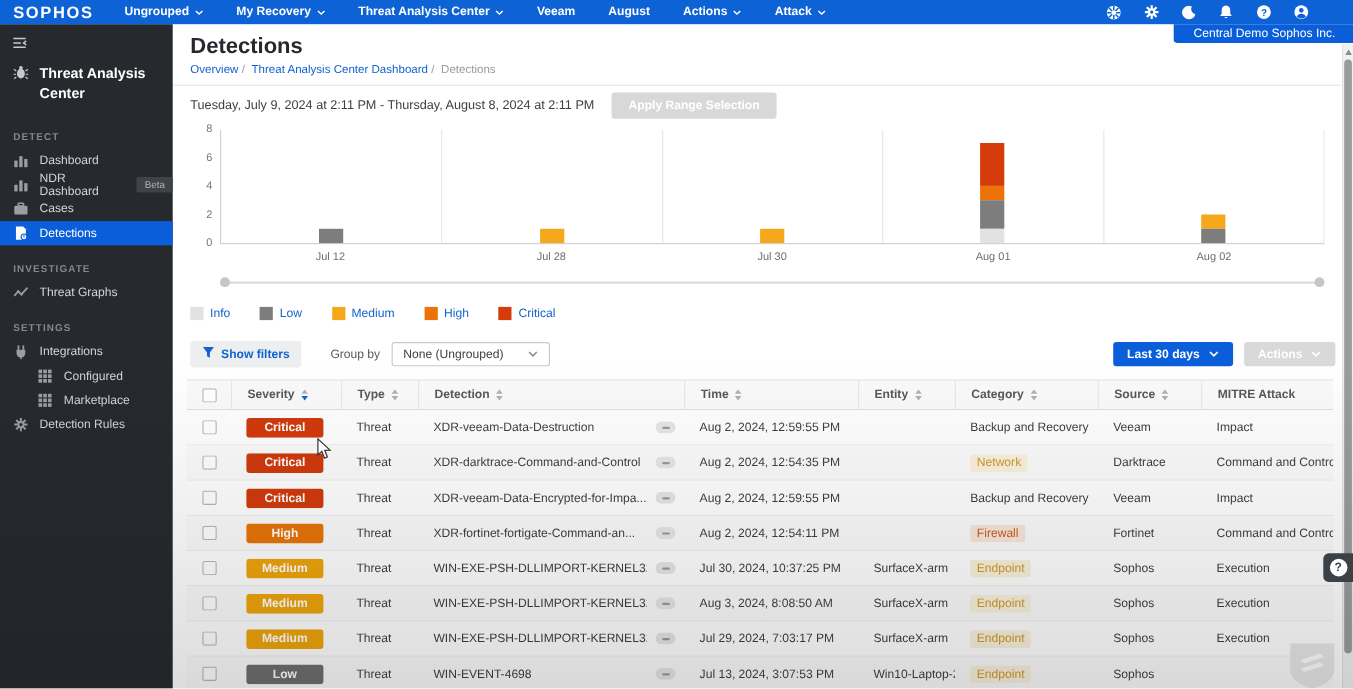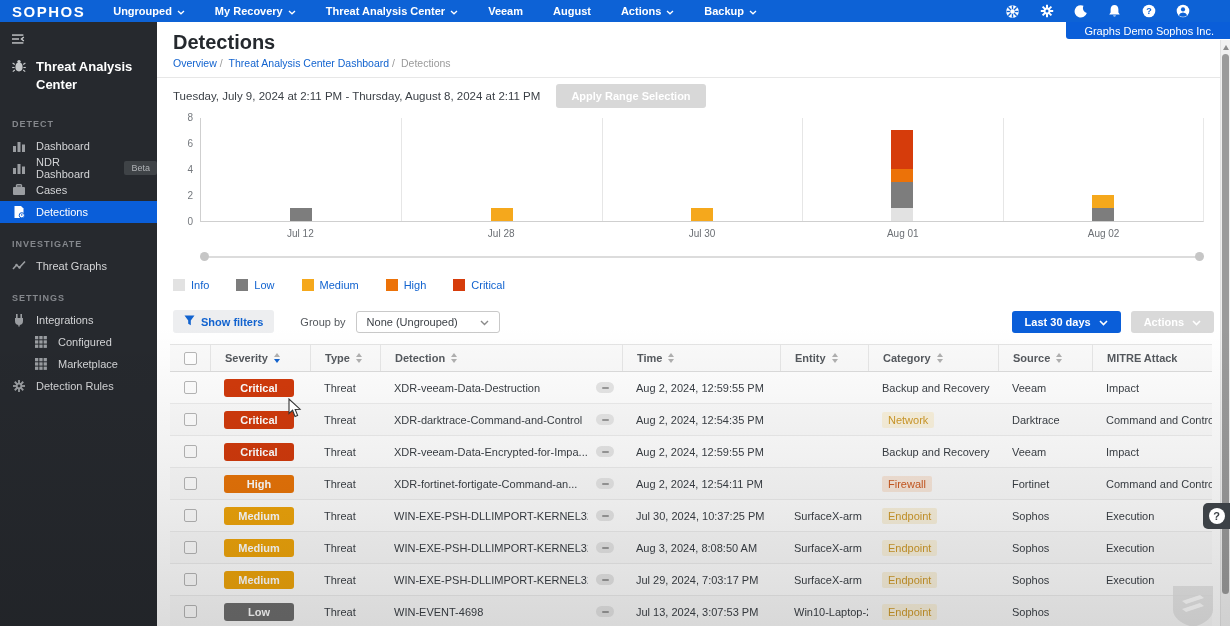--- a/index.html
+++ b/index.html
@@ -141,21 +141,21 @@
     <span class="lbl">August</span>
 
   </div>
       <div class="topnav-item">
     <span class="lbl">Actions</span>
     <span class="caret"><svg width="8" height="5" viewBox="0 0 8 5">
             <path d="M1 1 L4 3.8 L7 1" stroke="#fff" stroke-width="1.3" fill="none"></path>
           </svg></span>
   </div>
       <div class="topnav-item">
-    <span class="lbl">Backup</span>
+    <span class="lbl">Attack</span>
     <span class="caret"><svg width="8" height="5" viewBox="0 0 8 5">
             <path d="M1 1 L4 3.8 L7 1" stroke="#fff" stroke-width="1.3" fill="none"></path>
           </svg></span>
   </div>
     </nav>
   <div class="topbar-icons">
       <span class="tb-icon">
         <svg width="15" height="15" viewBox="0 0 15 15">
           <circle cx="7.5" cy="7.5" r="6.3" fill="#fff"></circle>
           <g stroke="#0d62d6" stroke-width="1.4">
@@ -200,21 +200,21 @@
       </span>
       <span class="tb-icon">
         <svg width="14" height="14" viewBox="0 0 14 14">
           <circle cx="7" cy="7" r="6.3" fill="#fff"></circle>
           <circle cx="7" cy="5.4" r="2.1" fill="#0d62d6"></circle>
           <path d="M2.8 11.2 A4.6 4.6 0 0 1 11.2 11.2 A6.3 6.3 0 0 1 2.8 11.2 Z" fill="#0d62d6"></path>
         </svg>
       </span>
     </div>
 </div>
-<div class="tenant-tab">Graphs Demo Sophos Inc.</div>
+<div class="tenant-tab">Central Demo Sophos Inc.</div>
 
 <aside class="sidebar">
   <div class="collapse">
     <span class="ic">
       <svg width="16" height="12" viewBox="0 0 16 12">
           <g stroke="#c7c9cb" stroke-width="1.6">
             <line x1="0" y1="1.5" x2="13" y2="1.5"></line>
             <line x1="0" y1="6" x2="8" y2="6"></line>
             <line x1="0" y1="10.5" x2="13" y2="10.5"></line>
             <path d="M13.5 3.8 L10.8 6 L13.5 8.2" fill="none"></path>

